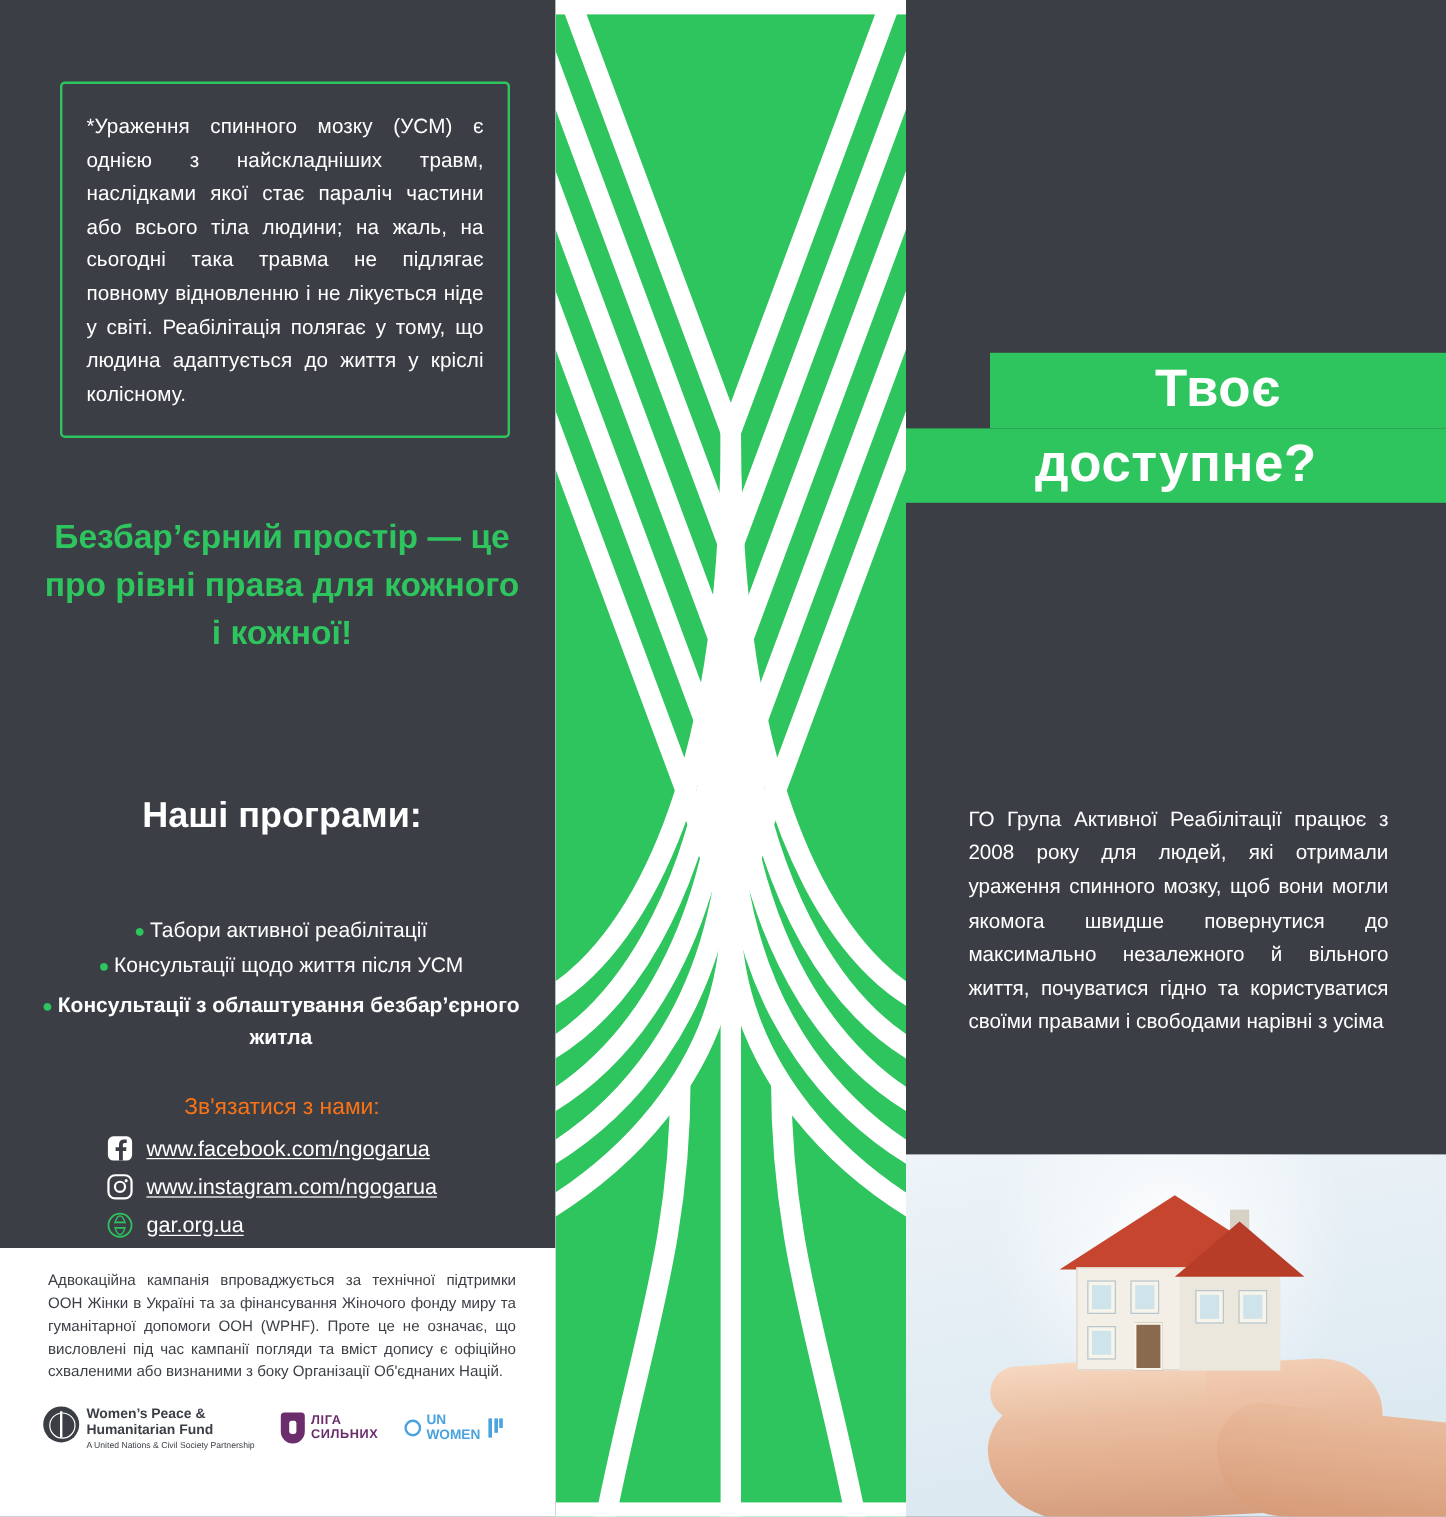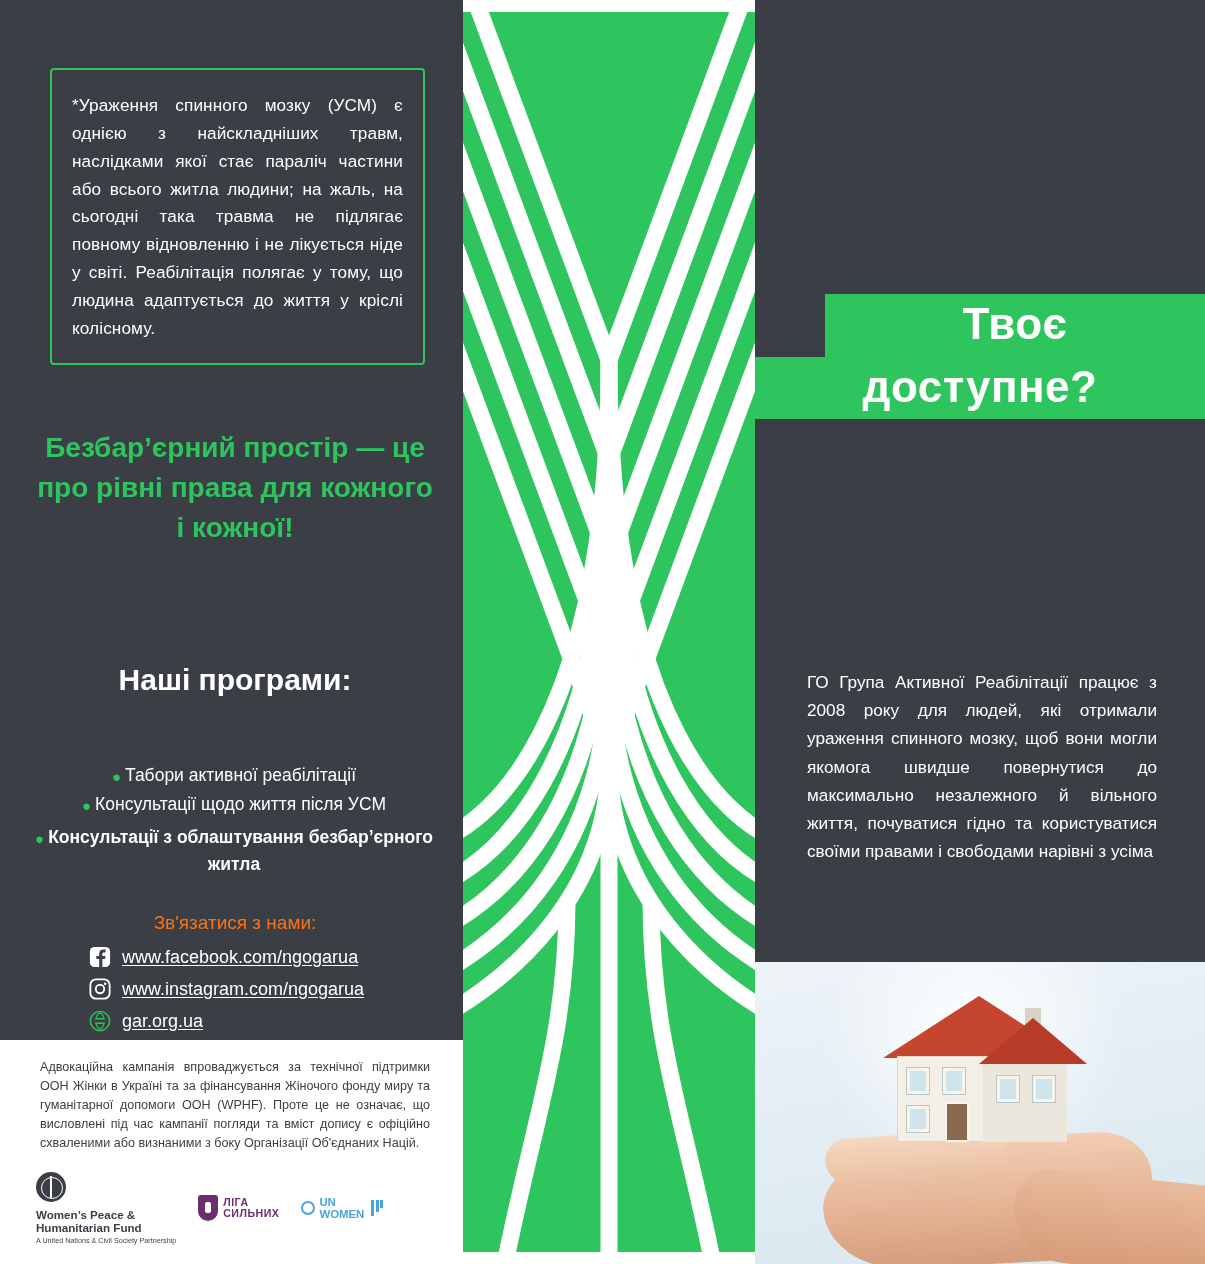--- a/index.html
+++ b/index.html
@@ -135,21 +135,21 @@
   }
 
   .logo-row {
     position: absolute;
     left: 36px; top: 1172px;
     width: 400px;
     display: flex;
     align-items: center;
     gap: 22px;
   }
-  .logo-un { display: flex; align-items: flex-start; gap: 6px; flex-direction: column; }
+  .logo-un { display: flex; align-items: flex-start; gap: 6px; }
   .un-emblem {
     width: 30px; height: 30px; border-radius: 50%;
     background: #3b3f45;
     position: relative;
     flex: 0 0 30px;
   }
   .un-emblem::before {
     content: "";
     position: absolute; left: 5px; top: 5px;
     width: 20px; height: 20px; border-radius: 50%;
@@ -375,21 +375,21 @@
   }
 </style>
 </head>
 <body>
 
 <div class="page">
 
   <div class="left-panel">
 
     <div class="note-box">
-      <p>*Ураження спинного мозку (УСМ) є однією з найскладніших травм, наслідками якої стає параліч частини або всього житла людини; на жаль, на сьогодні така травма не підлягає повному відновленню і не лікується ніде у світі. Реабілітація полягає у тому, що людина адаптується до життя у кріслі колісному.</p>
+      <p>*Ураження спинного мозку (УСМ) є однією з найскладніших травм, наслідками якої стає параліч частини або всього тіла людини; на жаль, на сьогодні така травма не підлягає повному відновленню і не лікується ніде у світі. Реабілітація полягає у тому, що людина адаптується до життя у кріслі колісному.</p>
     </div>
 
     <div class="green-head">Безбар’єрний простір — це про рівні права для кожного і кожної!</div>
 
     <div class="programs-title">Наші програми:</div>
 
     <ul class="program-list">
       <li><span class="dot">●</span><span>Табори активної реабілітації</span></li>
       <li><span class="dot">●</span><span>Консультації щодо життя після УСМ</span></li>
       <li class="bold"><span class="dot">●</span><span>Консультації з облаштування безбар’єрного житла</span></li>

